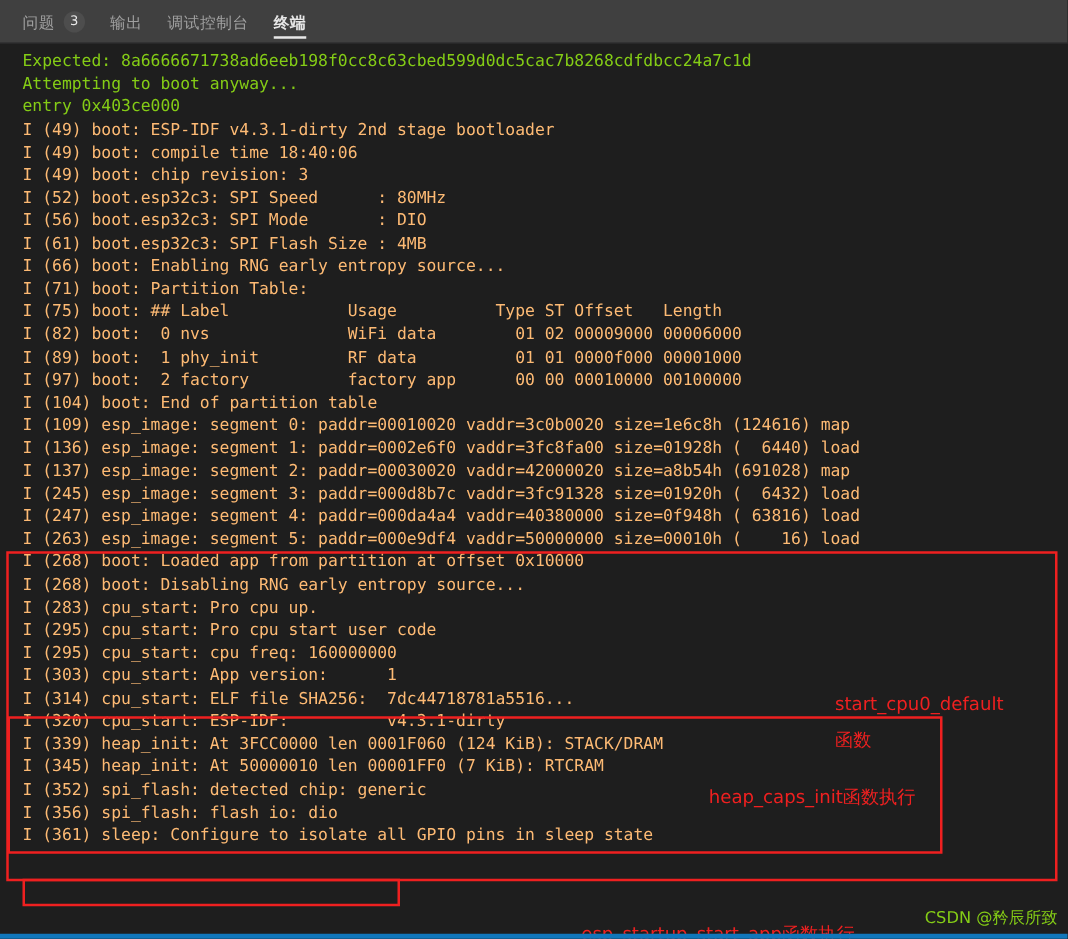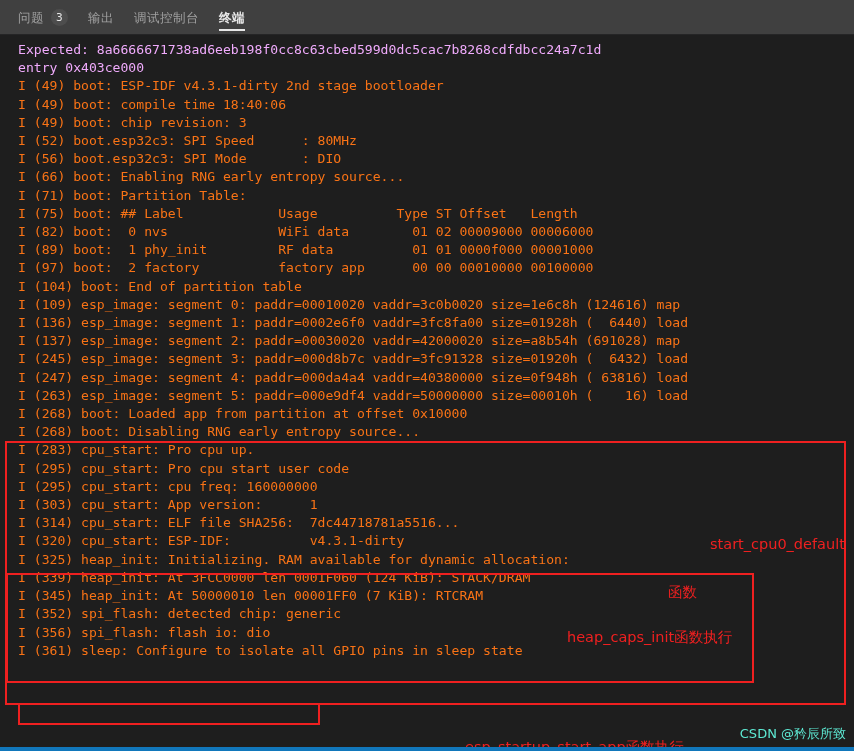--- a/index.html
+++ b/index.html
@@ -79,24 +79,24 @@
     position: relative;
     z-index: 2;
     padding-left: 18px;
     padding-top: 2px;
   }
   .line {
     font-family: "DejaVu Sans Mono", monospace;
     font-size: 13.1px;
     line-height: 18.2px;
     white-space: pre;
-    color: #f97316;
+    color: #fdba74;
     letter-spacing: 0px;
   }
-  .line.plain { color: #f0abfc; }
+  .line.plain { color: #84cc16; }
 
   
   .redbox {
     position: absolute;
     border: 2px solid #ef2020;
     box-sizing: border-box;
     z-index: 4;
     pointer-events: none;
   }
   .redtext {
@@ -106,21 +106,21 @@
     font-size: 14.5px;
     z-index: 6;
     white-space: nowrap;
   }
 
   
   .watermark {
     position: absolute;
     right: 8px;
     bottom: 8px;
-    color: #5eead4;
+    color: #84cc16;
     font-size: 13px;
     font-family: "DejaVu Sans", sans-serif;
     z-index: 7;
     white-space: nowrap;
   }
   .bottom-bar {
     position: absolute;
     left: 0; right: 0; bottom: 0;
     height: 4px;
     background: #1177bb;
@@ -152,26 +152,28 @@
   </div>
   <div class="tab active">
     <span class="tab-label">终端</span>
   </div>
 </div>
 
 <div class="terminal">
 
   <div class="term-lines" id="term-lines">
       <div class="line plain">Expected: 8a6666671738ad6eeb198f0cc8c63cbed599d0dc5cac7b8268cdfdbcc24a7c1d</div>
+      <div class="line plain">Attempting to boot anyway...</div>
       <div class="line plain">entry 0x403ce000</div>
       <div class="line">I (49) boot: ESP-IDF v4.3.1-dirty 2nd stage bootloader</div>
       <div class="line">I (49) boot: compile time 18:40:06</div>
       <div class="line">I (49) boot: chip revision: 3</div>
       <div class="line">I (52) boot.esp32c3: SPI Speed      : 80MHz</div>
       <div class="line">I (56) boot.esp32c3: SPI Mode       : DIO</div>
+      <div class="line">I (61) boot.esp32c3: SPI Flash Size : 4MB</div>
       <div class="line">I (66) boot: Enabling RNG early entropy source...</div>
       <div class="line">I (71) boot: Partition Table:</div>
       <div class="line">I (75) boot: ## Label            Usage          Type ST Offset   Length</div>
       <div class="line">I (82) boot:  0 nvs              WiFi data        01 02 00009000 00006000</div>
       <div class="line">I (89) boot:  1 phy_init         RF data          01 01 0000f000 00001000</div>
       <div class="line">I (97) boot:  2 factory          factory app      00 00 00010000 00100000</div>
       <div class="line">I (104) boot: End of partition table</div>
       <div class="line">I (109) esp_image: segment 0: paddr=00010020 vaddr=3c0b0020 size=1e6c8h (124616) map</div>
       <div class="line">I (136) esp_image: segment 1: paddr=0002e6f0 vaddr=3fc8fa00 size=01928h (  6440) load</div>
       <div class="line">I (137) esp_image: segment 2: paddr=00030020 vaddr=42000020 size=a8b54h (691028) map</div>
@@ -179,33 +181,32 @@
       <div class="line">I (247) esp_image: segment 4: paddr=000da4a4 vaddr=40380000 size=0f948h ( 63816) load</div>
       <div class="line">I (263) esp_image: segment 5: paddr=000e9df4 vaddr=50000000 size=00010h (    16) load</div>
       <div class="line">I (268) boot: Loaded app from partition at offset 0x10000</div>
       <div class="line">I (268) boot: Disabling RNG early entropy source...</div>
       <div class="line">I (283) cpu_start: Pro cpu up.</div>
       <div class="line">I (295) cpu_start: Pro cpu start user code</div>
       <div class="line">I (295) cpu_start: cpu freq: 160000000</div>
       <div class="line">I (303) cpu_start: App version:      1</div>
       <div class="line">I (314) cpu_start: ELF file SHA256:  7dc44718781a5516...</div>
       <div class="line">I (320) cpu_start: ESP-IDF:          v4.3.1-dirty</div>
-      <div class="line">I (325) heap_init: Initializing. RAM available for dynamic allocation:</div>
       <div class="line">I (339) heap_init: At 3FCC0000 len 0001F060 (124 KiB): STACK/DRAM</div>
       <div class="line">I (345) heap_init: At 50000010 len 00001FF0 (7 KiB): RTCRAM</div>
       <div class="line">I (352) spi_flash: detected chip: generic</div>
       <div class="line">I (356) spi_flash: flash io: dio</div>
       <div class="line">I (361) sleep: Configure to isolate all GPIO pins in sleep state</div>
     </div>
 
   <div class="redbox" style="left:5px; top:406px; width:841px; height:264px;"></div>
   <div class="redbox" style="left:6px; top:538px; width:748px; height:110px;"></div>
   <div class="redbox" style="left:18px; top:668px; width:302px; height:22px;"></div>
 
-  <div class="redtext" style="left:668px; top:501px;margin-left:42px;">start_cpu0_default</div>
+  <div class="redtext" style="left:668px; top:521px;">start_cpu0_default</div>
   <div class="redtext" style="left:668px; top:548px;">函数</div>
   <div class="redtext" style="left:567px; top:593px;text-align:right;">heap_caps_init函数执行</div>
   <div class="redtext" style="left:465px; top:703px;">esp_startup_start_app函数执行</div>
 
   <div class="scroll-sliver"></div>
 </div>
 
 <div class="watermark">CSDN @矜辰所致</div>
 <div class="bottom-bar"></div>
 

